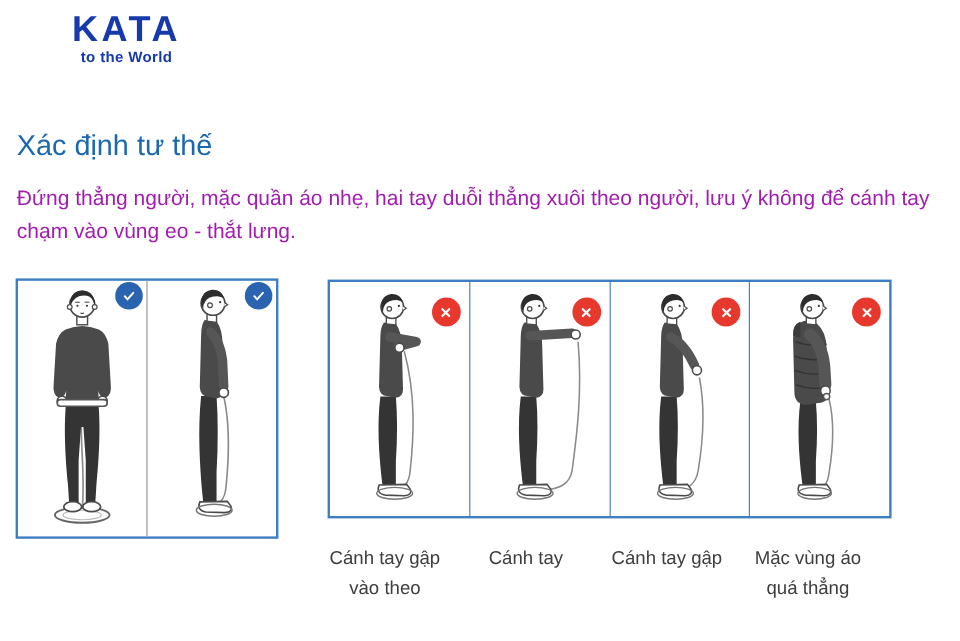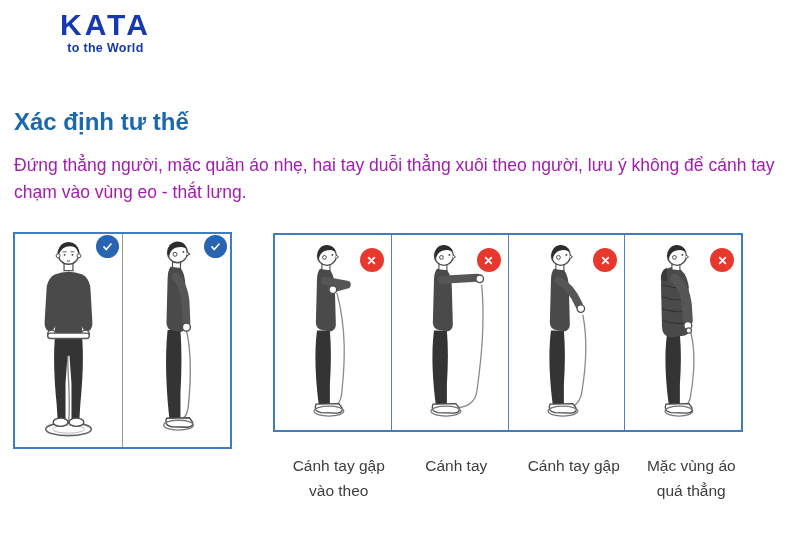--- a/index.html
+++ b/index.html
@@ -15,21 +15,21 @@
     color:#1639ac; line-height:30px;
   }
   .logo-tagline {
     font-size:12.5px; font-weight:700; color:#1639ac;
     text-align:center; margin-top:1px; letter-spacing:0.3px;
   }
 
   
   .heading {
     position:absolute; left:14px; top:108px; margin:0;
-    font-size:24px; font-weight:700; color:#1a68b0;
+    font-size:24px; font-weight:400; color:#1a68b0;
   }
   .description {
     position:absolute; left:14px; top:152px; margin:0; width:778px;
     font-size:17.5px; line-height:27px; color:#a21caf;
   }
 
   
   .panel { position:absolute; box-sizing:border-box; display:flex; background:#fff; }
   .panel-correct {
     left:13px; top:232px; width:219px; height:217px;
@@ -48,21 +48,21 @@
   .badge {
     position:absolute; width:23px; height:23px; border-radius:50%;
     display:flex; align-items:center; justify-content:center;
   }
   .badge svg { width:17px; height:17px; }
   .badge-check { background:#2a63af; top:1px; right:3px; }
   .badge-cross { background:#e7382e; top:13px; right:7px; width:24px; height:24px; }
 
   
   .captions {
-    position:absolute; left:280px; top:453px; width:470px;
+    position:absolute; left:262px; top:453px; width:470px;
     display:grid; grid-template-columns:repeat(4, 1fr);
   }
   .caption {
     text-align:center; font-size:15.5px; line-height:25px; color:#3d3d3d;
   }
 </style>
 </head>
 <body>
 
 <div class="page">

